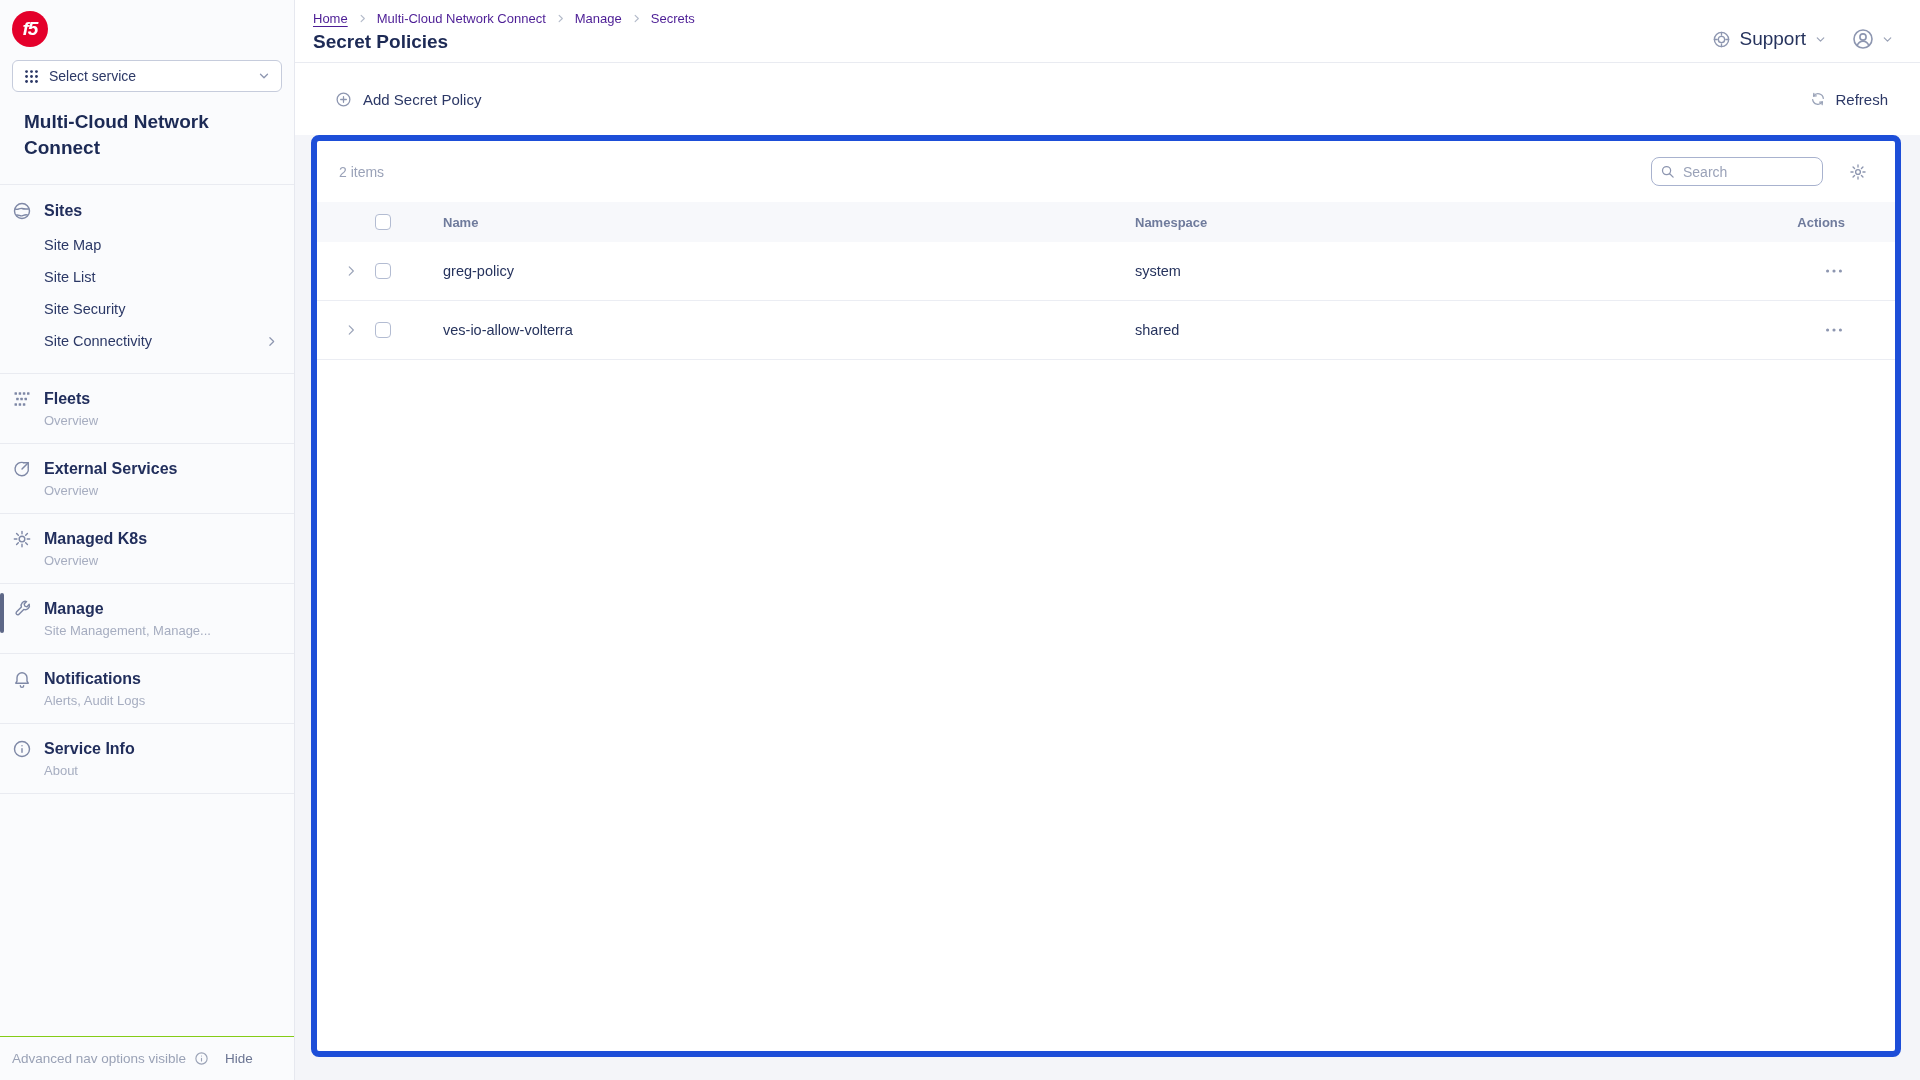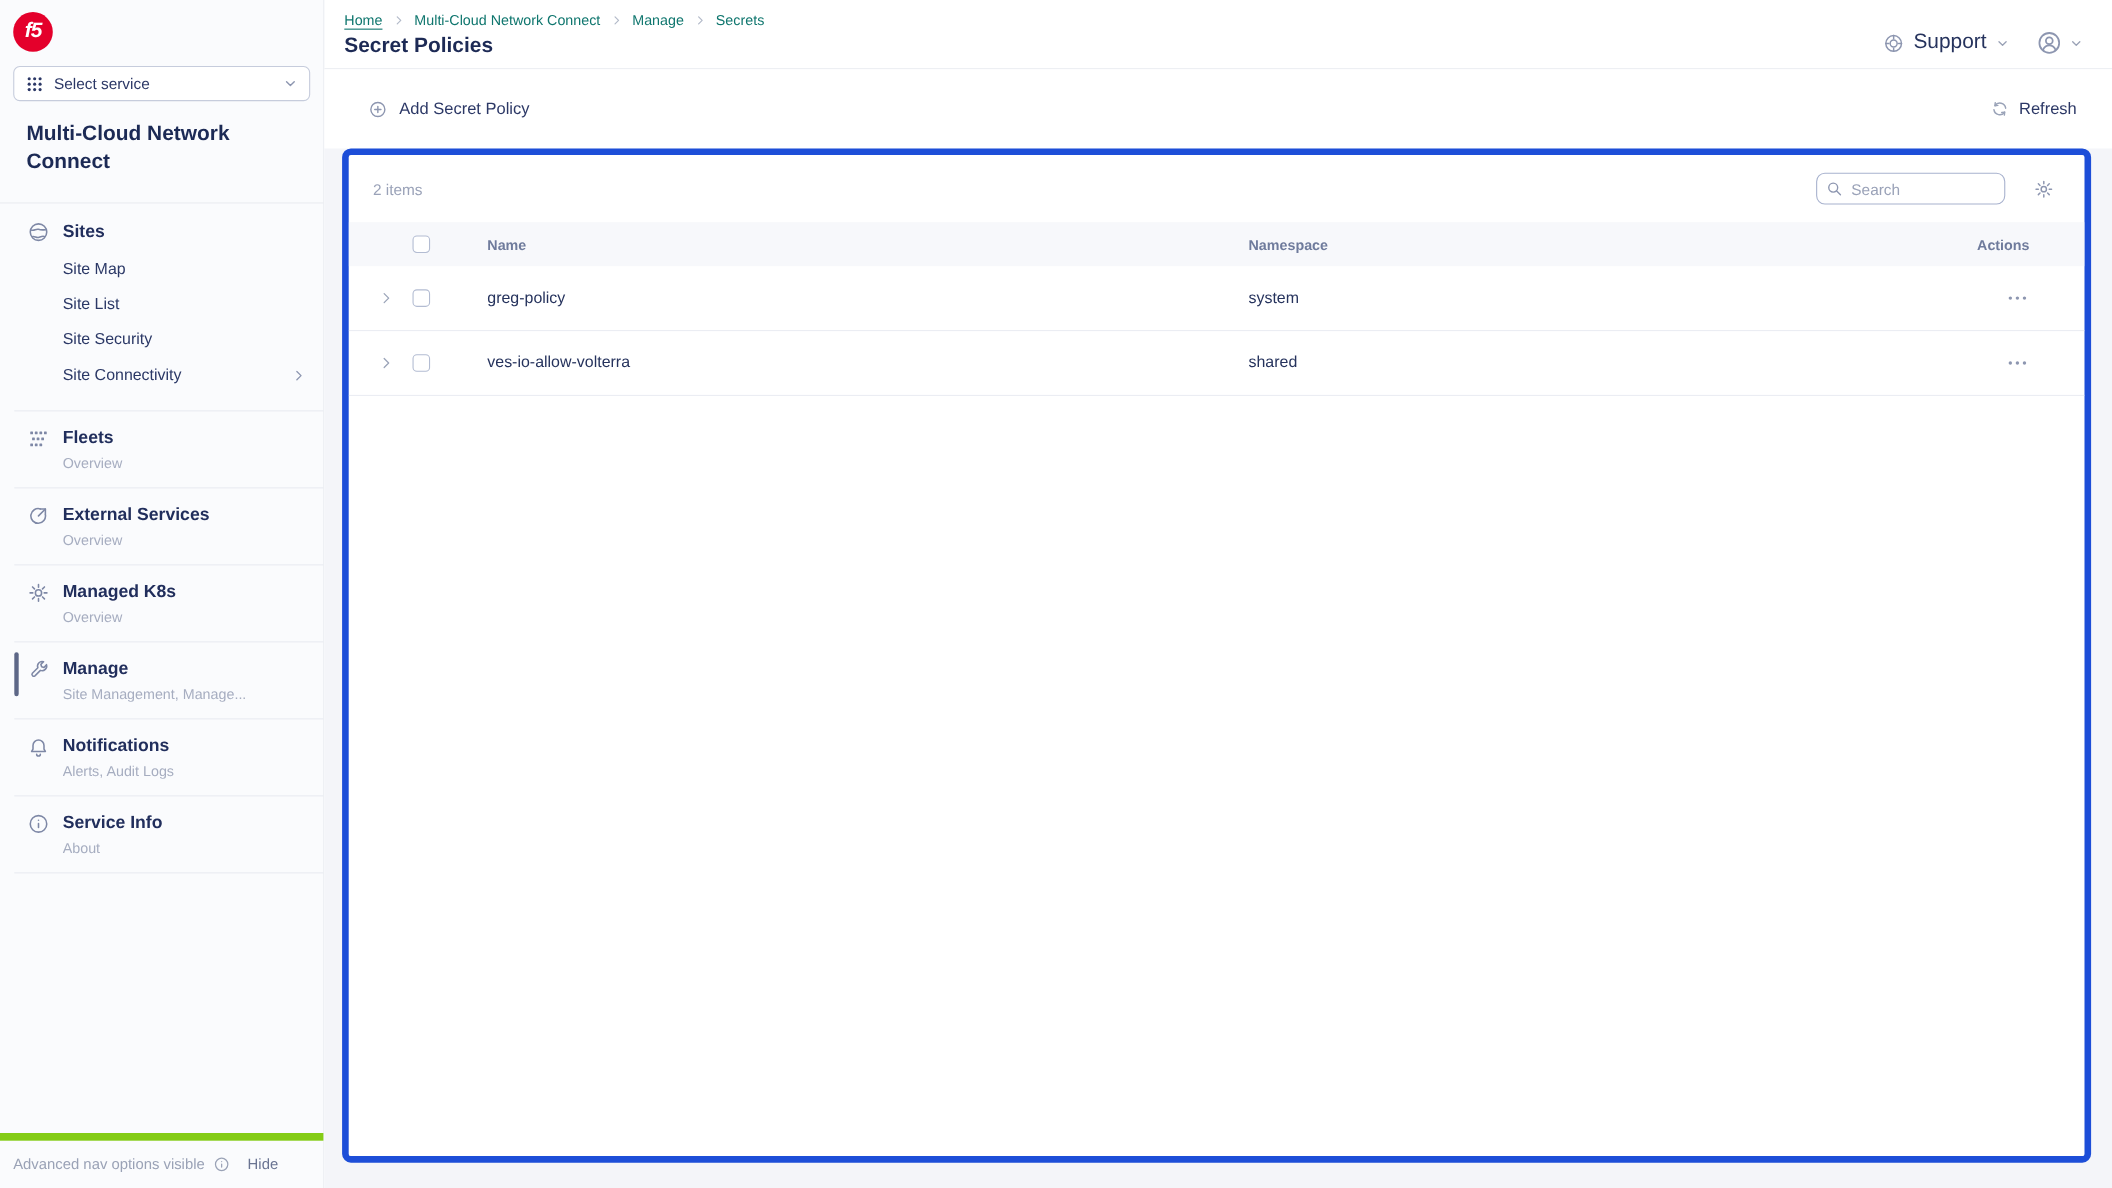--- a/index.html
+++ b/index.html
@@ -30,21 +30,21 @@
     margin-top:13px; height:32px; width:100%;
     background:#fff; border:1px solid #c6ccdc; border-radius:6px;
     display:flex; align-items:center; gap:9px; padding:0 10px;
     font-size:14px; color:#2c3866; cursor:pointer;
   }
   .service-select .chev{ margin-left:auto; color:#8d96b0; }
   .product-title{
     padding:17px 12px 24px;
     font-size:19px; line-height:1.35; font-weight:700; color:#1c2a55;
   }
-  .nav{ border-top:1px solid #e9ebf1;padding-left:13px; }
+  .nav{ border-top:1px solid #e9ebf1; }
   .nav-section{ position:relative; padding:15px 12px; border-bottom:1px solid #e9ebf1; }
   .nav-section.sites{ padding:16px 12px; }
   .nav-section.active::before{
     content:""; position:absolute; left:0; top:9px; width:4px; height:40px;
     background:#5d6787; border-radius:2px;
   }
   .sec-head{ display:flex; align-items:center; gap:12px; cursor:pointer; }
   .sec-icon{ width:20px; height:20px; color:#7e88a6; flex:none; }
   .sec-title{ font-size:16px; font-weight:700; color:#212e5c; }
   .sec-sub{
@@ -52,37 +52,37 @@
     white-space:nowrap; overflow:hidden; text-overflow:ellipsis;
   }
   .sites-list{ margin-top:8px; }
   .sub-link{
     margin-left:32px; padding:8px 0; font-size:14.5px; color:#2b3866;
     display:flex; align-items:center; cursor:pointer;
   }
   .sub-link .chev{ margin-left:auto; margin-right:4px; color:#8d96b0; }
   .side-spacer{ flex:1; }
   .side-footer{
-    border-top:7px solid #84cc16; padding:14px 12px;
+    border-top:1px solid #84cc16; padding:14px 12px;
     display:flex; align-items:center; gap:8px;
     font-size:13.5px; color:#9aa2b6;
   }
   .side-footer .info{ color:#9aa2b6; }
   .footer-hide{ margin-left:8px; color:#6a7492; cursor:pointer; }
 
   
   .main{ flex:1; display:flex; flex-direction:column; background:#fff; min-width:0; }
 
   .page-header{
     height:63px; flex:none;
     border-bottom:1px solid #e9ebf1;
     display:flex; justify-content:space-between;
     padding:11px 26px 0 18px;
   }
-  .crumbs{ display:flex; align-items:center; gap:9px; font-size:13px; color:#0f766e; }
+  .crumbs{ display:flex; align-items:center; gap:9px; font-size:13px; color:#4c1d95; }
   .crumb{ cursor:pointer; }
   .crumb.link{ text-decoration:underline; text-underline-offset:3px; }
   .crumb-sep{ color:#b3bac9; }
   .page-title{ margin-top:5px; font-size:19px; font-weight:600; color:#1d2a55; }
   .header-right{ display:flex; align-items:center; gap:24px; margin-top:5px; }
   .support{ display:flex; align-items:center; gap:8px; font-size:19px; color:#26335d; cursor:pointer; }
   .support .chev, .account .chev{ color:#9aa2b6; }
   .account{ display:flex; align-items:center; gap:6px; cursor:pointer; color:#8d96b0; }
 
   .toolbar{

